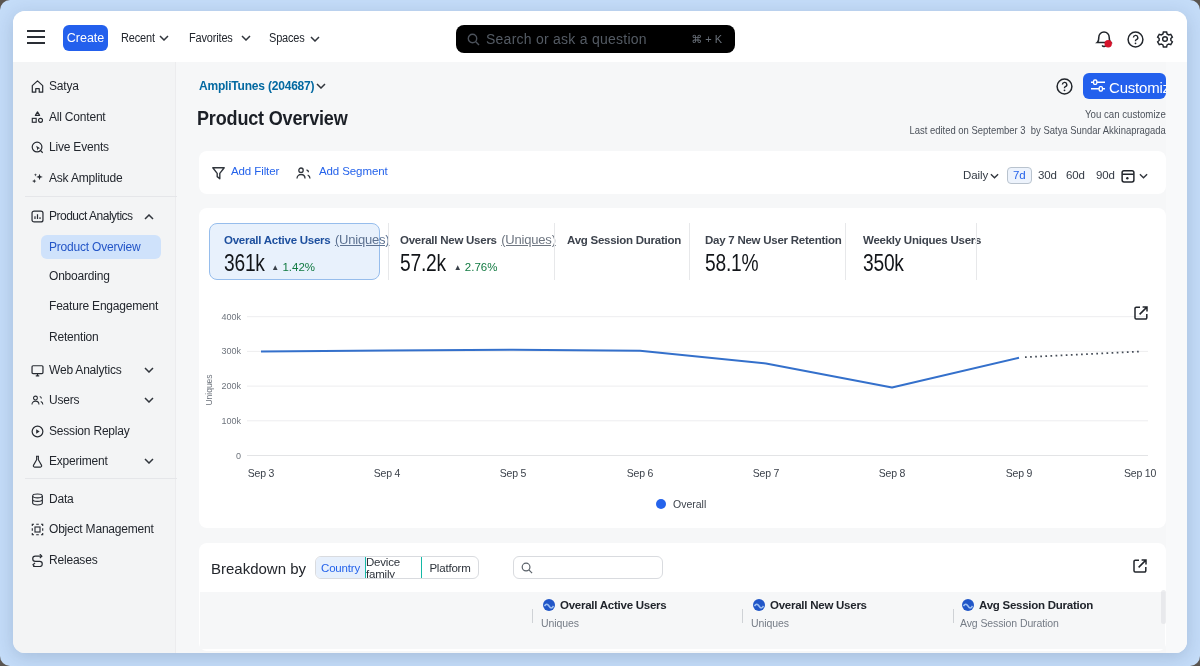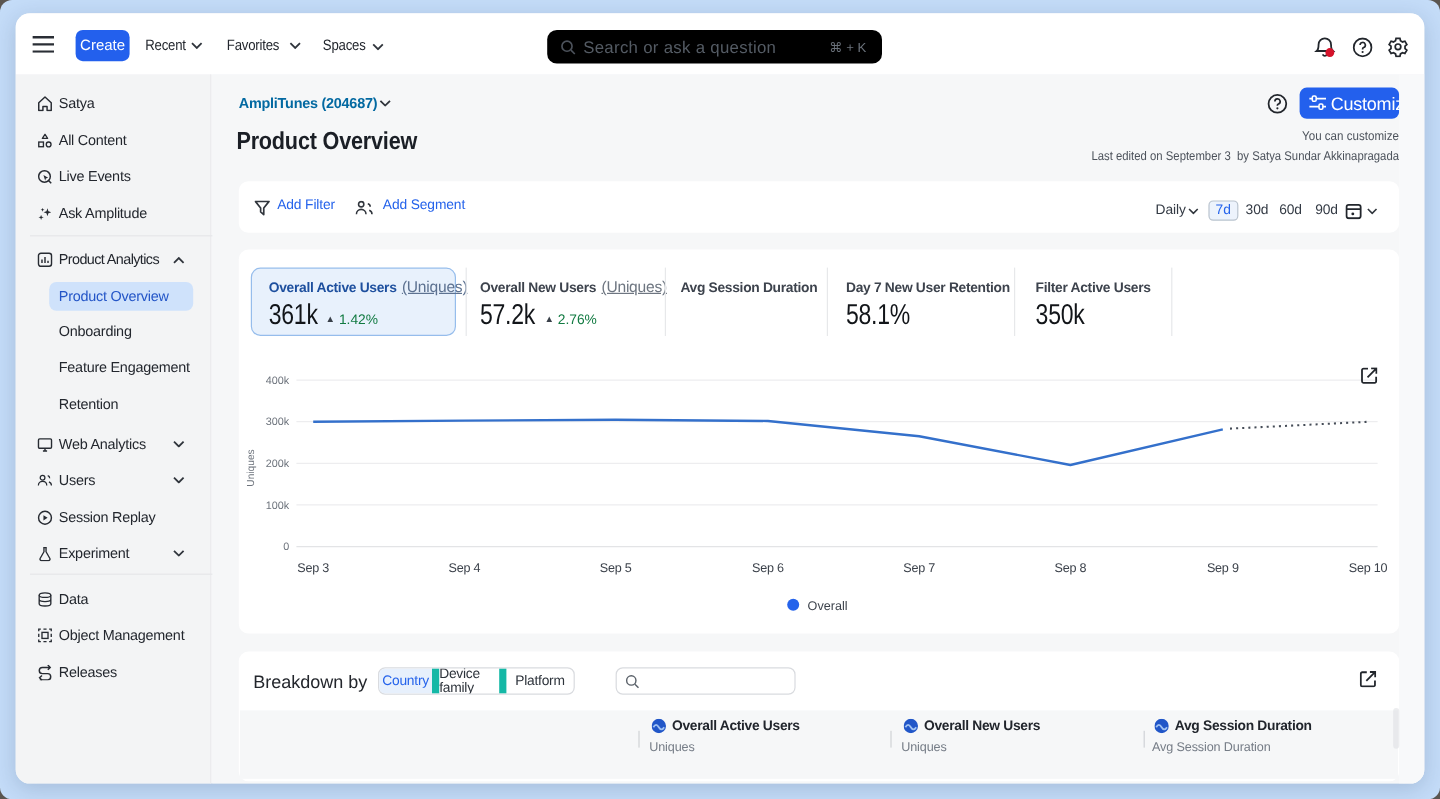--- a/index.html
+++ b/index.html
@@ -39,21 +39,21 @@
 .dately { position:absolute; font-size:11.5px; color:#333a44; letter-spacing:-0.1px; }
 
 .mcell-title { font-size:11.5px; color:#3d434d; font-weight:700; letter-spacing:-0.25px; }
 .mcell-sub { font-size:13px; color:#6e7681; font-weight:400; letter-spacing:-0.2px;text-decoration:underline; }
 .mval { display:inline-block; font-size:24px; color:#121519; font-weight:400; letter-spacing:-0.3px; transform:scaleX(0.8); transform-origin:left center; margin-right:-8px; }
 .mdelta { font-size:11.5px; color:#117a41; }
 .mdelta .car { color:#394049; font-size:8px; vertical-align:1.5px; }
 .vdiv { position:absolute; width:1px; background:#e7e8ea; top:212px; height:57px; }
 
 .seg2 { position:absolute; display:flex; align-items:center; height:23px; border:1px solid #d9dbdf; border-radius:6px; background:#fff; overflow:hidden; }
-.seg2 div { height:100%; display:flex; align-items:center; justify-content:center; font-size:11.5px; letter-spacing:-0.2px; color:#2d333b; border-right:6px solid #14b8a6; }
+.seg2 div { height:100%; display:flex; align-items:center; justify-content:center; font-size:11.5px; letter-spacing:-0.2px; color:#2d333b; border-right:1px solid #14b8a6; }
 .seg2 div:last-child { border-right:none; }
 .seg2 .sel { background:#e7f0fc; color:#2563eb; }
 .thead-title { font-size:11.5px; font-weight:700; color:#21252c; letter-spacing:-0.25px; }
 .thead-sub { font-size:10.5px; color:#757c86; letter-spacing:-0.1px; }
 </style>
 </head>
 <body>
 <div class="frame"></div>
 <div class="window">
 
@@ -266,21 +266,21 @@
   <div class="abs" style="left:211px;top:237.5px;"><span class="mval">361k</span> <span class="mdelta"><span class="car">▲</span> 1.42%</span></div>
   <div class="vdiv" style="left:375px;"></div>
   <div class="abs" style="left:387px;top:219px;"><span class="mcell-title">Overall New Users</span> <span class="mcell-sub">(Uniques)</span></div>
   <div class="abs" style="left:387px;top:237.5px;"><span class="mval">57.2k</span> <span class="mdelta"><span class="car">▲</span> 2.76%</span></div>
   <div class="vdiv" style="left:541px;"></div>
   <div class="abs" style="left:554px;top:219px;"><span class="mcell-title">Avg Session Duration</span></div>
   <div class="vdiv" style="left:676px;"></div>
   <div class="abs" style="left:692px;top:219px;"><span class="mcell-title">Day 7 New User Retention</span></div>
   <div class="abs" style="left:692px;top:237.5px;"><span class="mval">58.1%</span></div>
   <div class="vdiv" style="left:832px;"></div>
-  <div class="abs" style="left:850px;top:219px;"><span class="mcell-title">Filter Active Users</span></div>
+  <div class="abs" style="left:850px;top:219px;"><span class="mcell-title">Weekly Uniques Users</span></div>
   <div class="abs" style="left:850px;top:237.5px;"><span class="mval">350k</span></div>
   <div class="vdiv" style="left:963px;"></div>
 
   <svg class="abs" style="left:186px;top:290px;" width="967" height="215" viewBox="0 0 967 215">
 
     <g stroke="#ededef" stroke-width="1">
       <path d="M48 15.7H949"></path>
       <path d="M48 50.4H949"></path>
       <path d="M48 85.1H949"></path>
       <path d="M48 119.8H949"></path>

